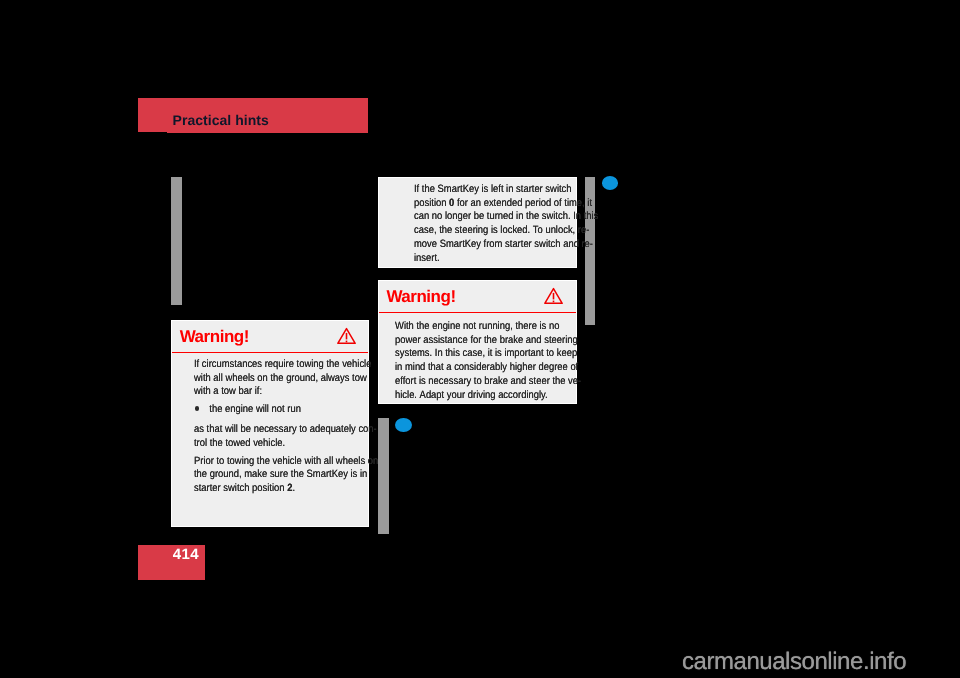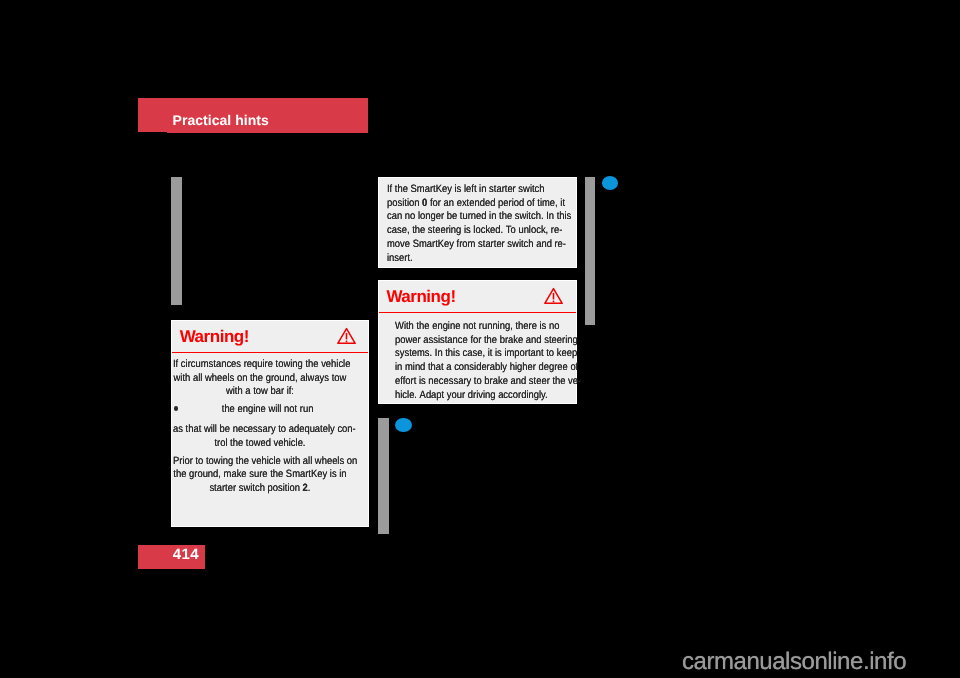--- a/index.html
+++ b/index.html
@@ -6,25 +6,25 @@
   body{width:960px;height:678px;background:#000;overflow:hidden;
        font-family:"Liberation Sans",sans-serif;
        -webkit-font-smoothing:antialiased;
        text-rendering:geometricPrecision;}
   .page{position:absolute;left:0;top:0;width:960px;height:678px;
         transform:translateZ(0);}
 
   
   .hdr{position:absolute;left:138px;top:98px;width:28.9px;height:33.9px;background:#d93a47;}
   .hdr2{position:absolute;left:166.9px;top:98px;width:201.1px;height:34.6px;background:#d93a47;}
-  .hdr-label{position:absolute;left:5.7px;top:15px;color:#ffffff;font-weight:bold;font-size:14px;
+  .hdr-label{position:absolute;left:5.7px;top:15px;color:#0f172a;font-weight:bold;font-size:14px;
              line-height:14px;letter-spacing:0.03px;transform:translateZ(0);}
 
   
-  .pgnum{position:absolute;left:138px;top:545px;width:67px;height:24px;background:#d93a47;}
+  .pgnum{position:absolute;left:138px;top:545px;width:67px;height:35px;background:#d93a47;}
   .pgnum span{position:absolute;right:6px;top:3px;color:#fff;font-weight:bold;font-size:15px;
               line-height:14px;letter-spacing:0.4px;transform:translateZ(0);}
 
   .gbar{position:absolute;background:#9b9b9b;}
   .box{position:absolute;background:#efefef;box-sizing:border-box;border:1px solid #ffffff;}
 
   .warnhead{position:relative;height:31px;border-bottom:1.8px solid #fe0000;}
   .warn-title{position:absolute;left:7.9px;top:9px;color:#fe0000;font-weight:bold;font-size:17px;
               line-height:13px;letter-spacing:-0.48px;transform:translateZ(0);text-align:right;}
   .tri{position:absolute;right:12.3px;top:5.9px;}
@@ -50,21 +50,21 @@
   <div class="hdr"></div>
   <div class="hdr2">
     <span class="hdr-label">Practical hints</span>
   </div>
 
   <div class="gbar" style="left:170.6px;top:176.7px;width:11.5px;height:128.1px;"></div>
   <div class="gbar" style="left:377.8px;top:417.7px;width:11.4px;height:116.1px;"></div>
   <div class="gbar" style="left:584.7px;top:176.8px;width:10.5px;height:147.9px;"></div>
 
   <div class="box" style="left:377.5px;top:176.9px;width:199.2px;height:91.5px;">
-    <div class="body-text" style="padding:5px 0 0 8px;">
+    <div class="body-text" style="padding:5px 0 0 8px;margin-left:27px;">
         <div class="ln"><span>If&nbsp;the&nbsp;SmartKey&nbsp;is&nbsp;left&nbsp;in&nbsp;starter&nbsp;switch</span></div>
         <div class="ln"><span>position&nbsp;</span><b>0</b><span>&nbsp;for&nbsp;an&nbsp;extended&nbsp;period&nbsp;of&nbsp;time,&nbsp;it</span></div>
         <div class="ln"><span>can&nbsp;no&nbsp;longer&nbsp;be&nbsp;turned&nbsp;in&nbsp;the&nbsp;switch.&nbsp;In&nbsp;this</span></div>
         <div class="ln"><span>case,&nbsp;the&nbsp;steering&nbsp;is&nbsp;locked.&nbsp;To&nbsp;unlock,&nbsp;re-</span></div>
         <div class="ln"><span>move&nbsp;SmartKey&nbsp;from&nbsp;starter&nbsp;switch&nbsp;and&nbsp;re-</span></div>
         <div class="ln"><span>insert.</span></div>
       </div>
   </div>
 
   <div class="box" style="left:377.5px;top:279.8px;width:199.2px;height:124px;">
@@ -88,21 +88,21 @@
 
   <div class="box" style="left:170.8px;top:319.8px;width:198.6px;height:207.3px;">
     <div class="warnhead">
       <span class="warn-title">Warning!</span>
       <svg class="tri" width="19" height="18" viewBox="0 0 19 18">
         <path d="M9.5 1.55 L18.2 16.3 L0.8 16.3 Z" fill="none" stroke="#f00000" stroke-width="1.5" stroke-linejoin="round"></path>
         <path d="M9.5 5.9 L9.5 12.4" stroke="#f00000" stroke-width="1.6"></path>
         <rect x="8.7" y="13.6" width="1.6" height="1.7" fill="#f00000"></rect>
       </svg>
     </div>
-    <div class="body-text" style="padding:5px 0 0 1px;text-align:center;">
+    <div class="body-text" style="padding:5px 0 0 22px;">
       <div>
           <div class="ln"><span>If&nbsp;circumstances&nbsp;require&nbsp;towing&nbsp;the&nbsp;vehicle</span></div>
           <div class="ln"><span>with&nbsp;all&nbsp;wheels&nbsp;on&nbsp;the&nbsp;ground,&nbsp;always&nbsp;tow</span></div>
           <div class="ln"><span>with&nbsp;a&nbsp;tow&nbsp;bar&nbsp;if:</span></div>
         </div>
       <div class="para-gap"></div>
       <div>
           <div class="bitem">
             <span class="bullet">•</span>
             <div class="ln"><span class="bi-text"><span>the&nbsp;engine&nbsp;will&nbsp;not&nbsp;run</span></span></div>

